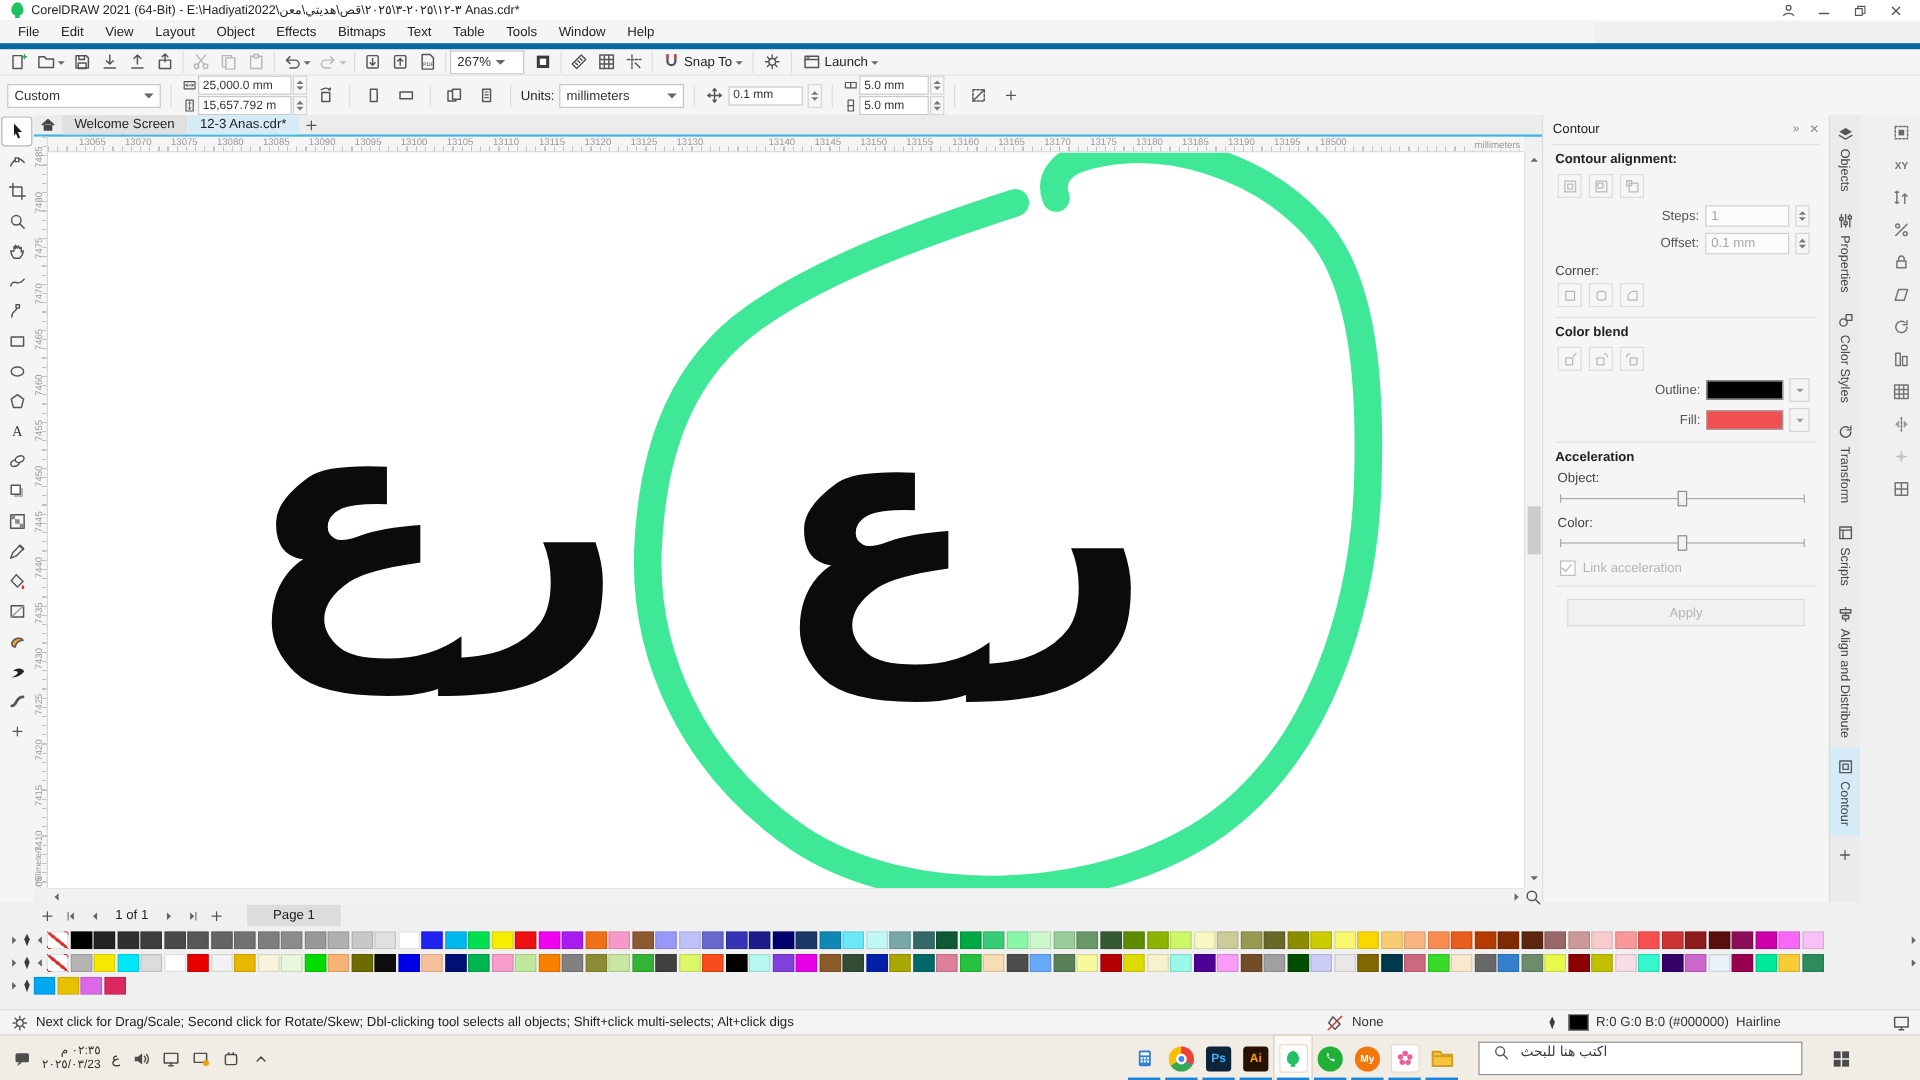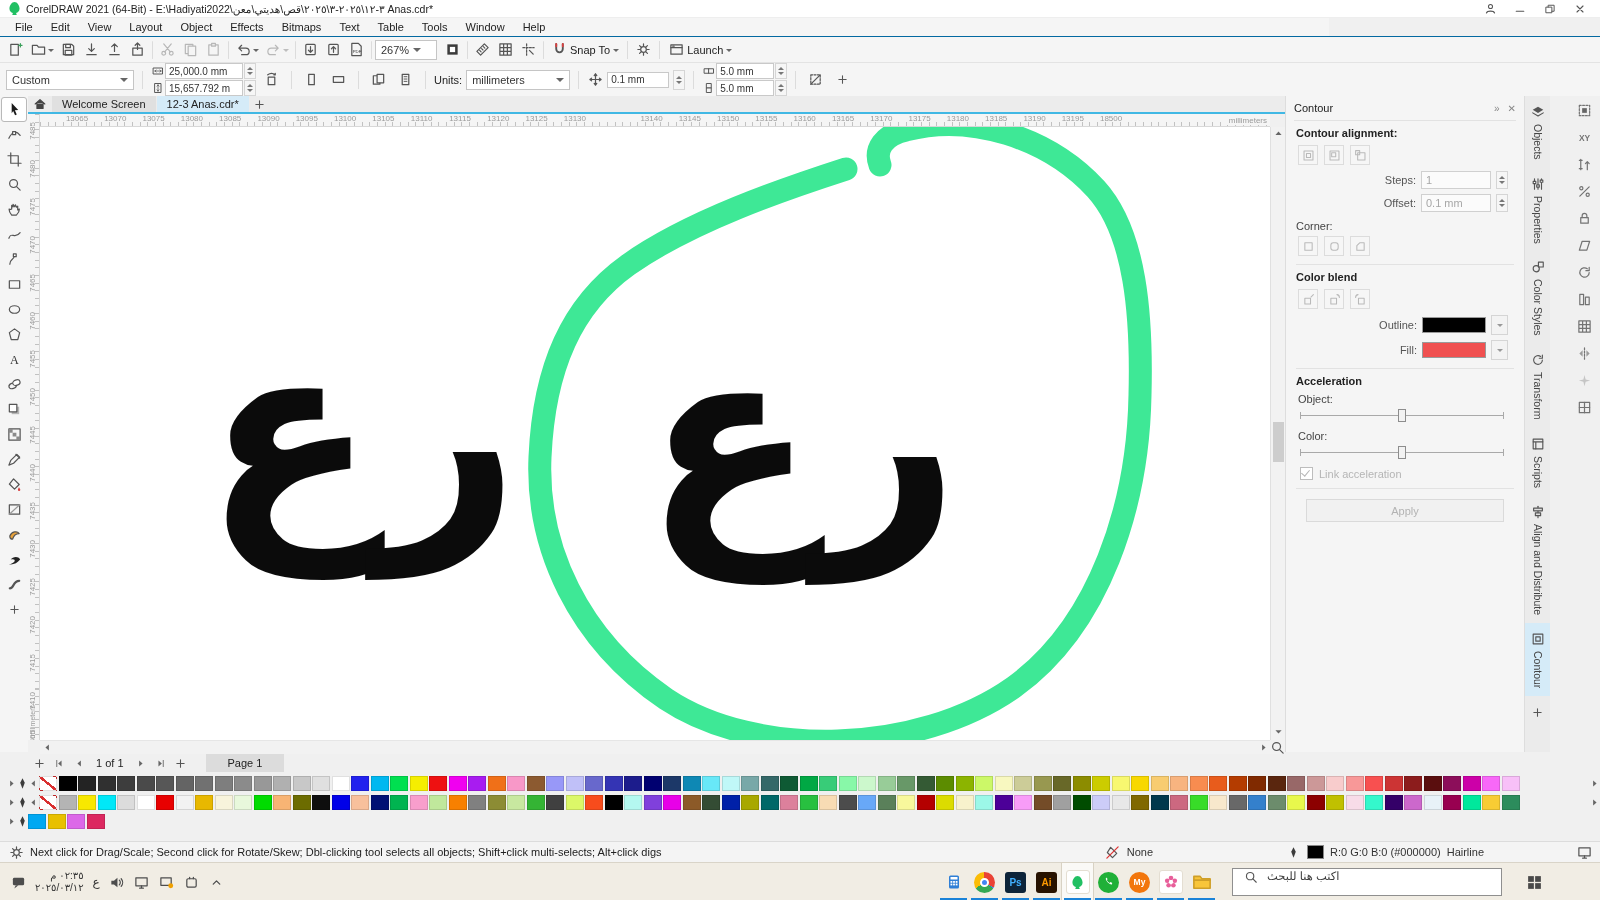--- a/index.html
+++ b/index.html
@@ -11,21 +11,21 @@
   .ic svg{stroke:#555;fill:none;stroke-width:1.3;stroke-linecap:round;stroke-linejoin:round;}
   .disabled{opacity:.38;}
   
   #titlebar{left:0;top:0;width:1600px;height:18px;background:#fff;display:flex;align-items:center;border-bottom:1px solid #eee;box-sizing:border-box;}
   #titlebar .title{margin-left:4px;font-size:10.5px;color:#222;white-space:nowrap;}
   #titlebar .winbtns{margin-left:auto;display:flex;align-items:center;gap:14px;padding-right:12px;}
   
   #menubar{left:0;top:18px;width:1329px;height:18px;background:#f5f5f5;display:flex;align-items:center;padding-left:6px;box-sizing:border-box;}
   .menu-item{padding:2px 9px;color:#222;}
   
-  #stdbar{left:0;top:36px;width:1600px;height:26px;background:#f5f5f5;border-top:1px solid #0369a1;display:flex;align-items:center;padding-left:4px;box-sizing:border-box;}
+  #stdbar{left:0;top:36px;width:1600px;height:26px;background:#f5f5f5;border-top:5px solid #0369a1;display:flex;align-items:center;padding-left:4px;box-sizing:border-box;}
   #propbar{left:0;top:62px;width:1600px;height:34px;background:#f5f5f5;border-top:1px solid #e3e3e3;display:flex;align-items:center;padding-left:6px;box-sizing:border-box;gap:4px;}
   .tbtn{width:23px;height:22px;display:flex;align-items:center;justify-content:center;border-radius:2px;position:relative;}
   .tbtn.arrow{width:30px;}
   .tbtn.arrow::after{content:"";border:3.5px solid transparent;border-top-color:#666;margin-left:2px;transform:translateY(2px);}
   .sep-item{width:1px!important;height:18px;background:#dcdcdc;margin:0 3px;padding:0;}
   .vsep{width:1px;height:18px;background:#dcdcdc;margin:0 4px;}
   .combo{height:20px;border:1px solid #c5c5c5;background:#fff;display:flex;align-items:center;padding:0 5px;gap:4px;box-sizing:border-box;}
   .combo::after{content:"";border:4px solid transparent;border-top-color:#666;transform:translateY(2px);}
   .tb-label{color:#222;}
   .field{height:16px;border:1px solid #c9c9c9;background:#fff;font-size:10px;display:flex;align-items:center;padding:0 3px;box-sizing:border-box;white-space:nowrap;overflow:hidden;}
@@ -1434,21 +1434,21 @@
 <div class="abs" id="taskbar">
   <div class="tray">
     <span class="ic">
         <svg viewBox="0 0 16 16" width="15" height="15">
           <rect x="2" y="3" width="12" height="8" rx="1.5" fill="#4d4d4d" stroke="none"></rect>
           <path d="M5 11l-1.5 3.5L8 11" fill="#4d4d4d" stroke="none"></path>
         </svg>
       </span>
     <div class="tray-clock">
       <div dir="rtl">٠٢:٣٥ م</div>
-      <div dir="ltr">٢٠٢٥/٠٣/١٢</div>
+      <div dir="ltr">٢٠٢٥/٠٣/23</div>
     </div>
     <span class="lang">ع</span>
     <span class="ic">
         <svg viewBox="0 0 16 16" width="15" height="15">
           <path d="M2.5 6v4h2.8L9 13V3L5.3 6z" fill="#4d4d4d" stroke="none"></path>
           <path d="M11 5.5a3.5 3.5 0 0 1 0 5M13 4a6 6 0 0 1 0 8"></path>
         </svg>
       </span>
     <span class="ic">
         <svg viewBox="0 0 16 16" width="15" height="15">

